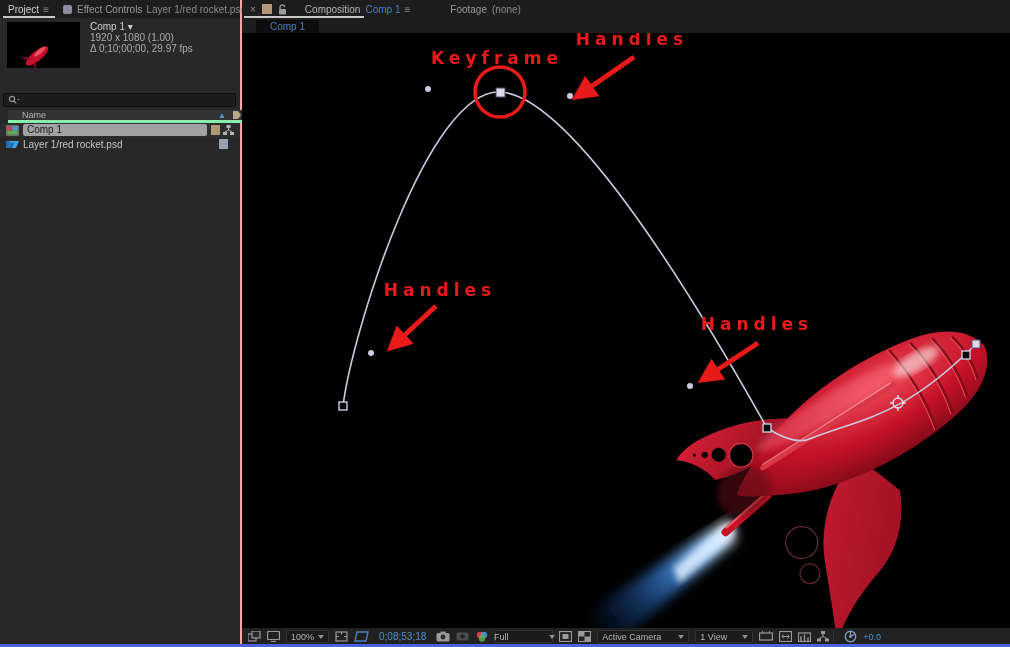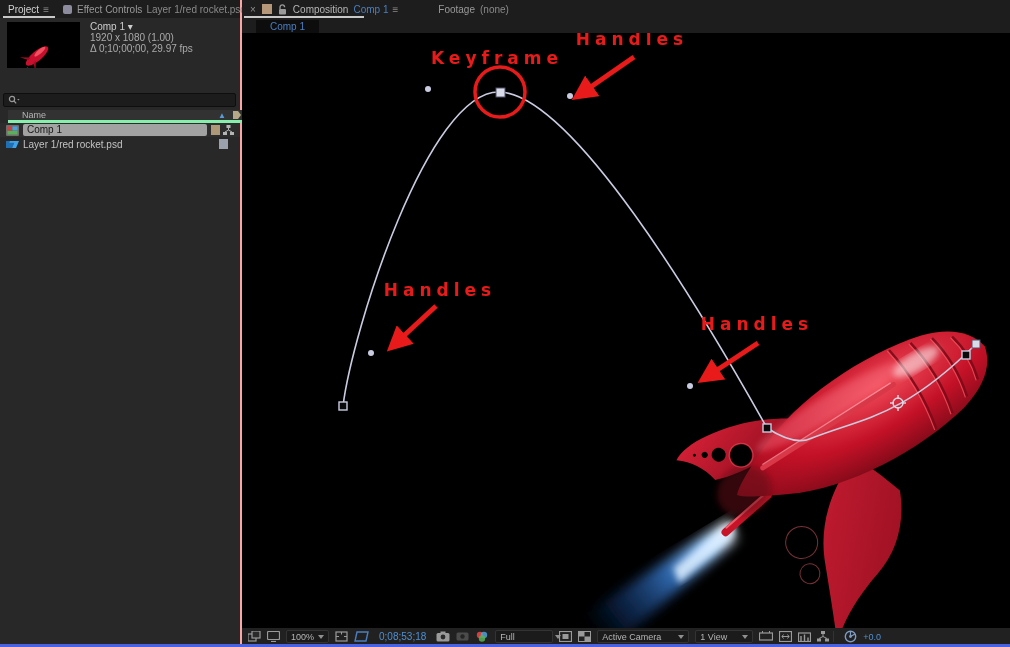--- a/index.html
+++ b/index.html
@@ -199,21 +199,21 @@
         <svg width="10" height="10">
             <rect width="10" height="10" fill="#b5987a"></rect>
           </svg>
       </span>
       <span class="icon" style="margin-left:6px;">
         <svg width="9" height="11" viewBox="0 0 9 11">
           <path d="M2 5 V3.2 a2.3 2.3 0 0 1 4.6 0" fill="none" stroke="#9a9a9a" stroke-width="1.3"></path>
           <rect x="1" y="5" width="7" height="5.5" rx="1" fill="#9a9a9a"></rect>
         </svg>
       </span>
-      <span class="t-txt" style="margin-left:6px;color:#b5b5b5;">Composition</span>
+      <span class="t-txt" style="margin-left:18px;color:#b5b5b5;">Composition</span>
       <span class="t-txt" style="margin-left:5px;color:#4a7fc1;">Comp 1</span>
       <span class="menu-glyph">≡</span>
       <span class="tab-active-underline" style="left:2px;width:120px;"></span>
       <span class="t-txt" style="margin-left:36px;">Footage</span>
       <span class="t-txt" style="margin-left:5px;color:#8a8a8a;">(none)</span>
     </div>
 
     <div class="subtab-row">
       <span class="subtab">Comp 1</span>
     </div>
@@ -393,21 +393,21 @@
           <circle cx="6.5" cy="5.5" r="2.2" fill="#2a2a2a"></circle>
         </svg>
       </span>
       <span class="ft-item icon">
         <svg width="14" height="12" viewBox="0 0 14 12">
           <circle cx="5" cy="4" r="3.2" fill="#d04040"></circle>
           <circle cx="9" cy="4" r="3.2" fill="#4fa0d8" opacity="0.85"></circle>
           <circle cx="7" cy="7.5" r="3.2" fill="#58b058" opacity="0.85"></circle>
         </svg>
       </span>
-      <span class="ft-item ft-select" style="width:58px;justify-content:space-between;gap:40px;">
+      <span class="ft-item ft-select" style="width:58px;justify-content:center;gap:40px;">
         <span>Full</span>
         <span class="caret"></span>
       </span>
       <span class="ft-item icon">
         <svg width="13" height="11" viewBox="0 0 13 11">
           <rect x="0.5" y="0.5" width="12" height="10" fill="none" stroke="#9a9a9a" stroke-width="1.2"></rect>
           <rect x="3.5" y="3" width="6" height="5" fill="#9a9a9a"></rect>
         </svg>
       </span>
       <span class="ft-item icon">

